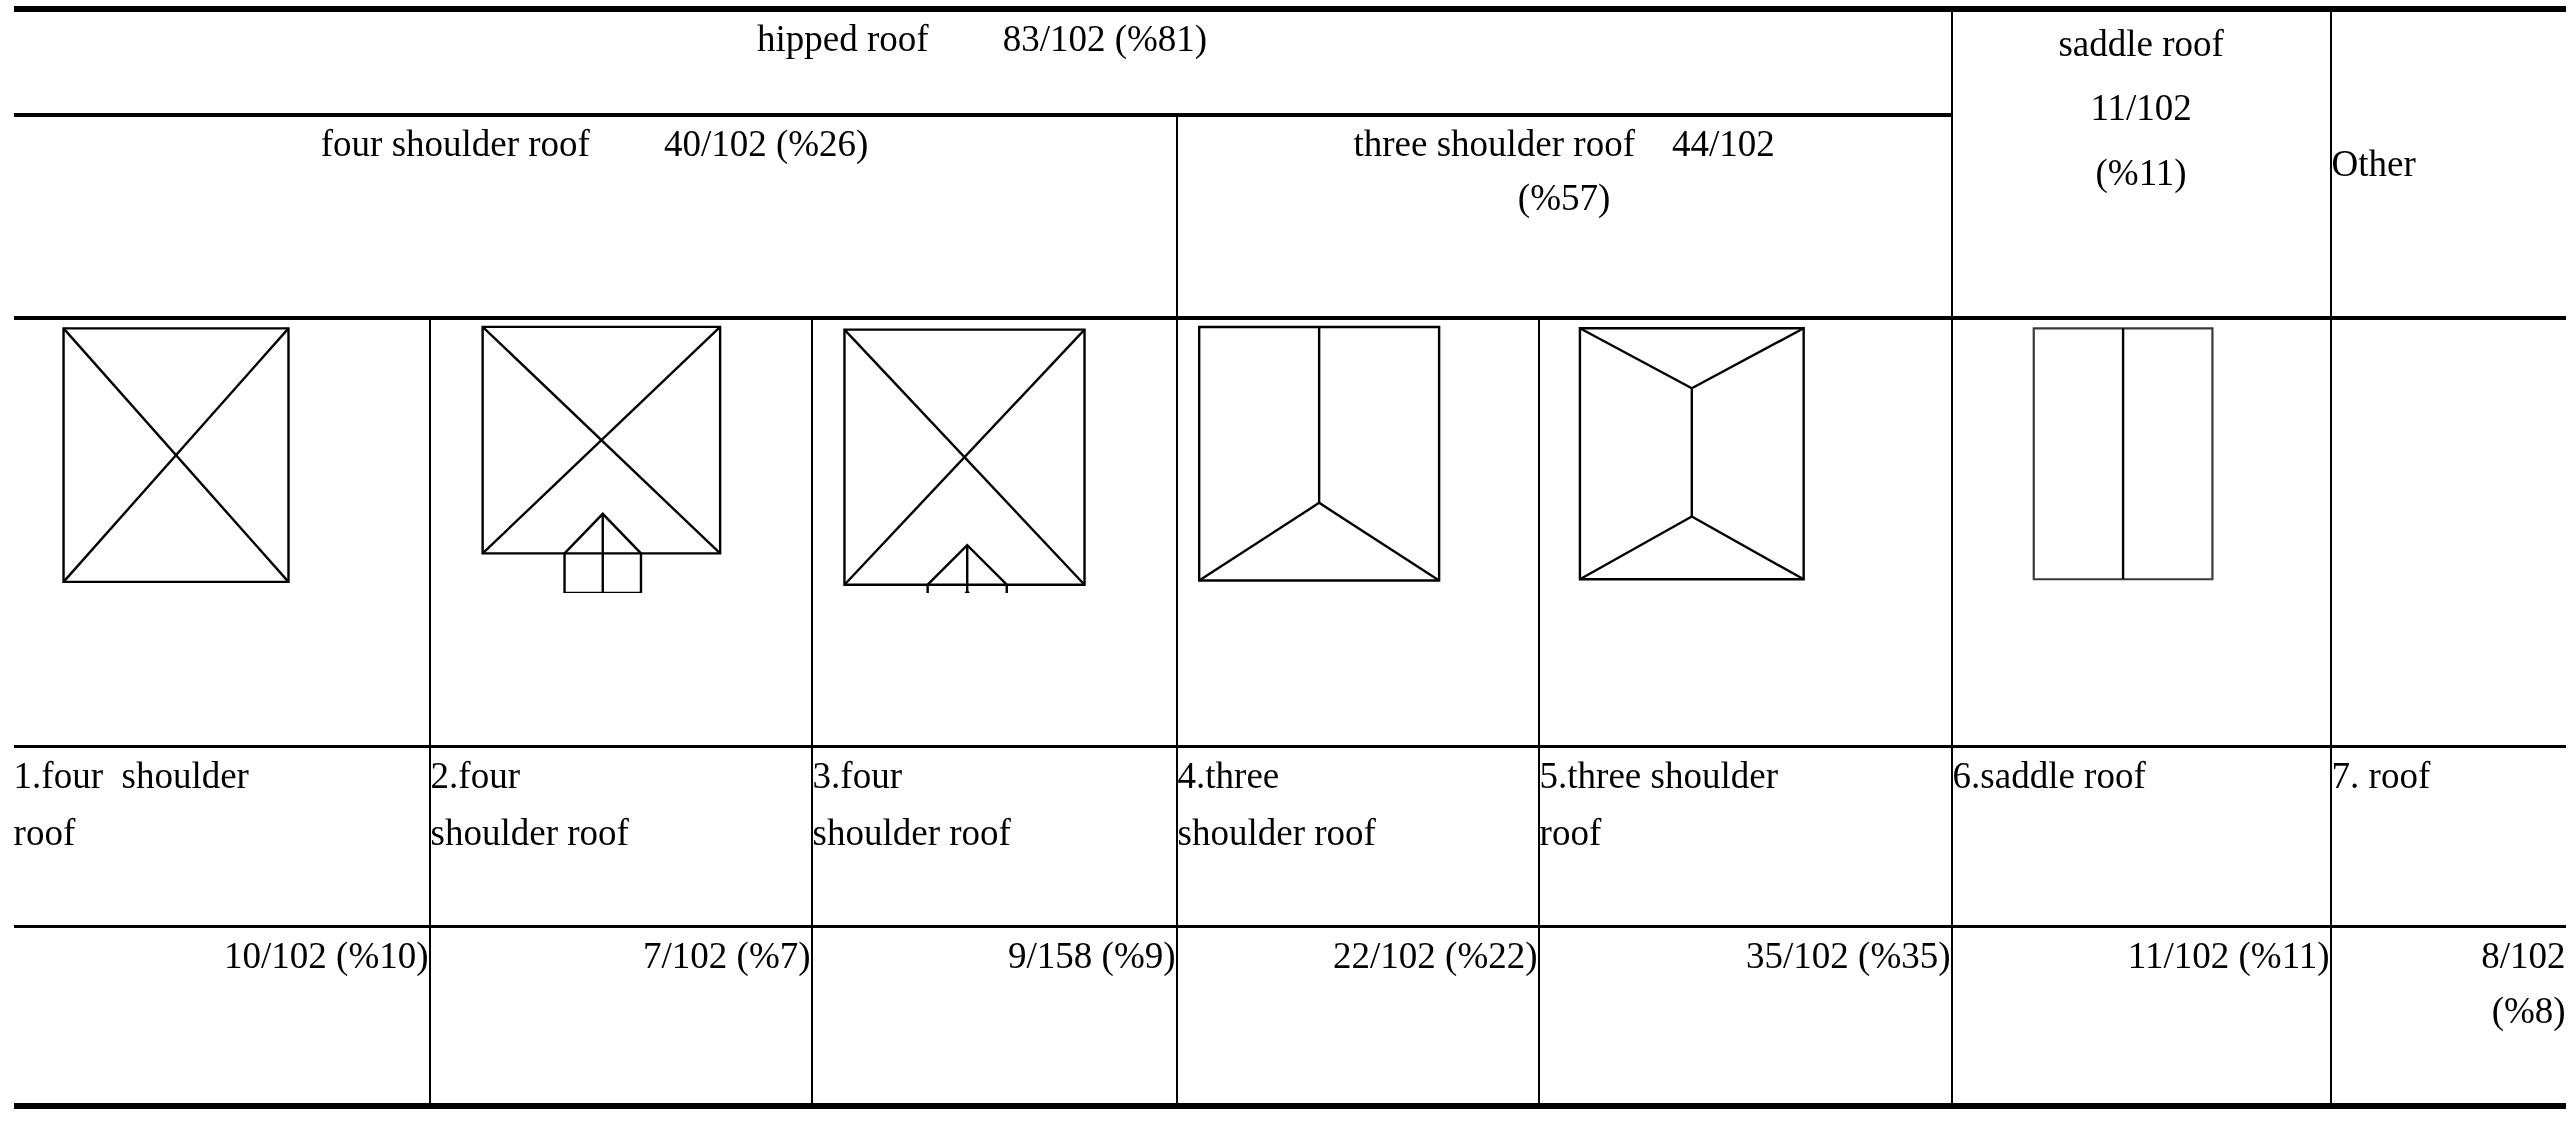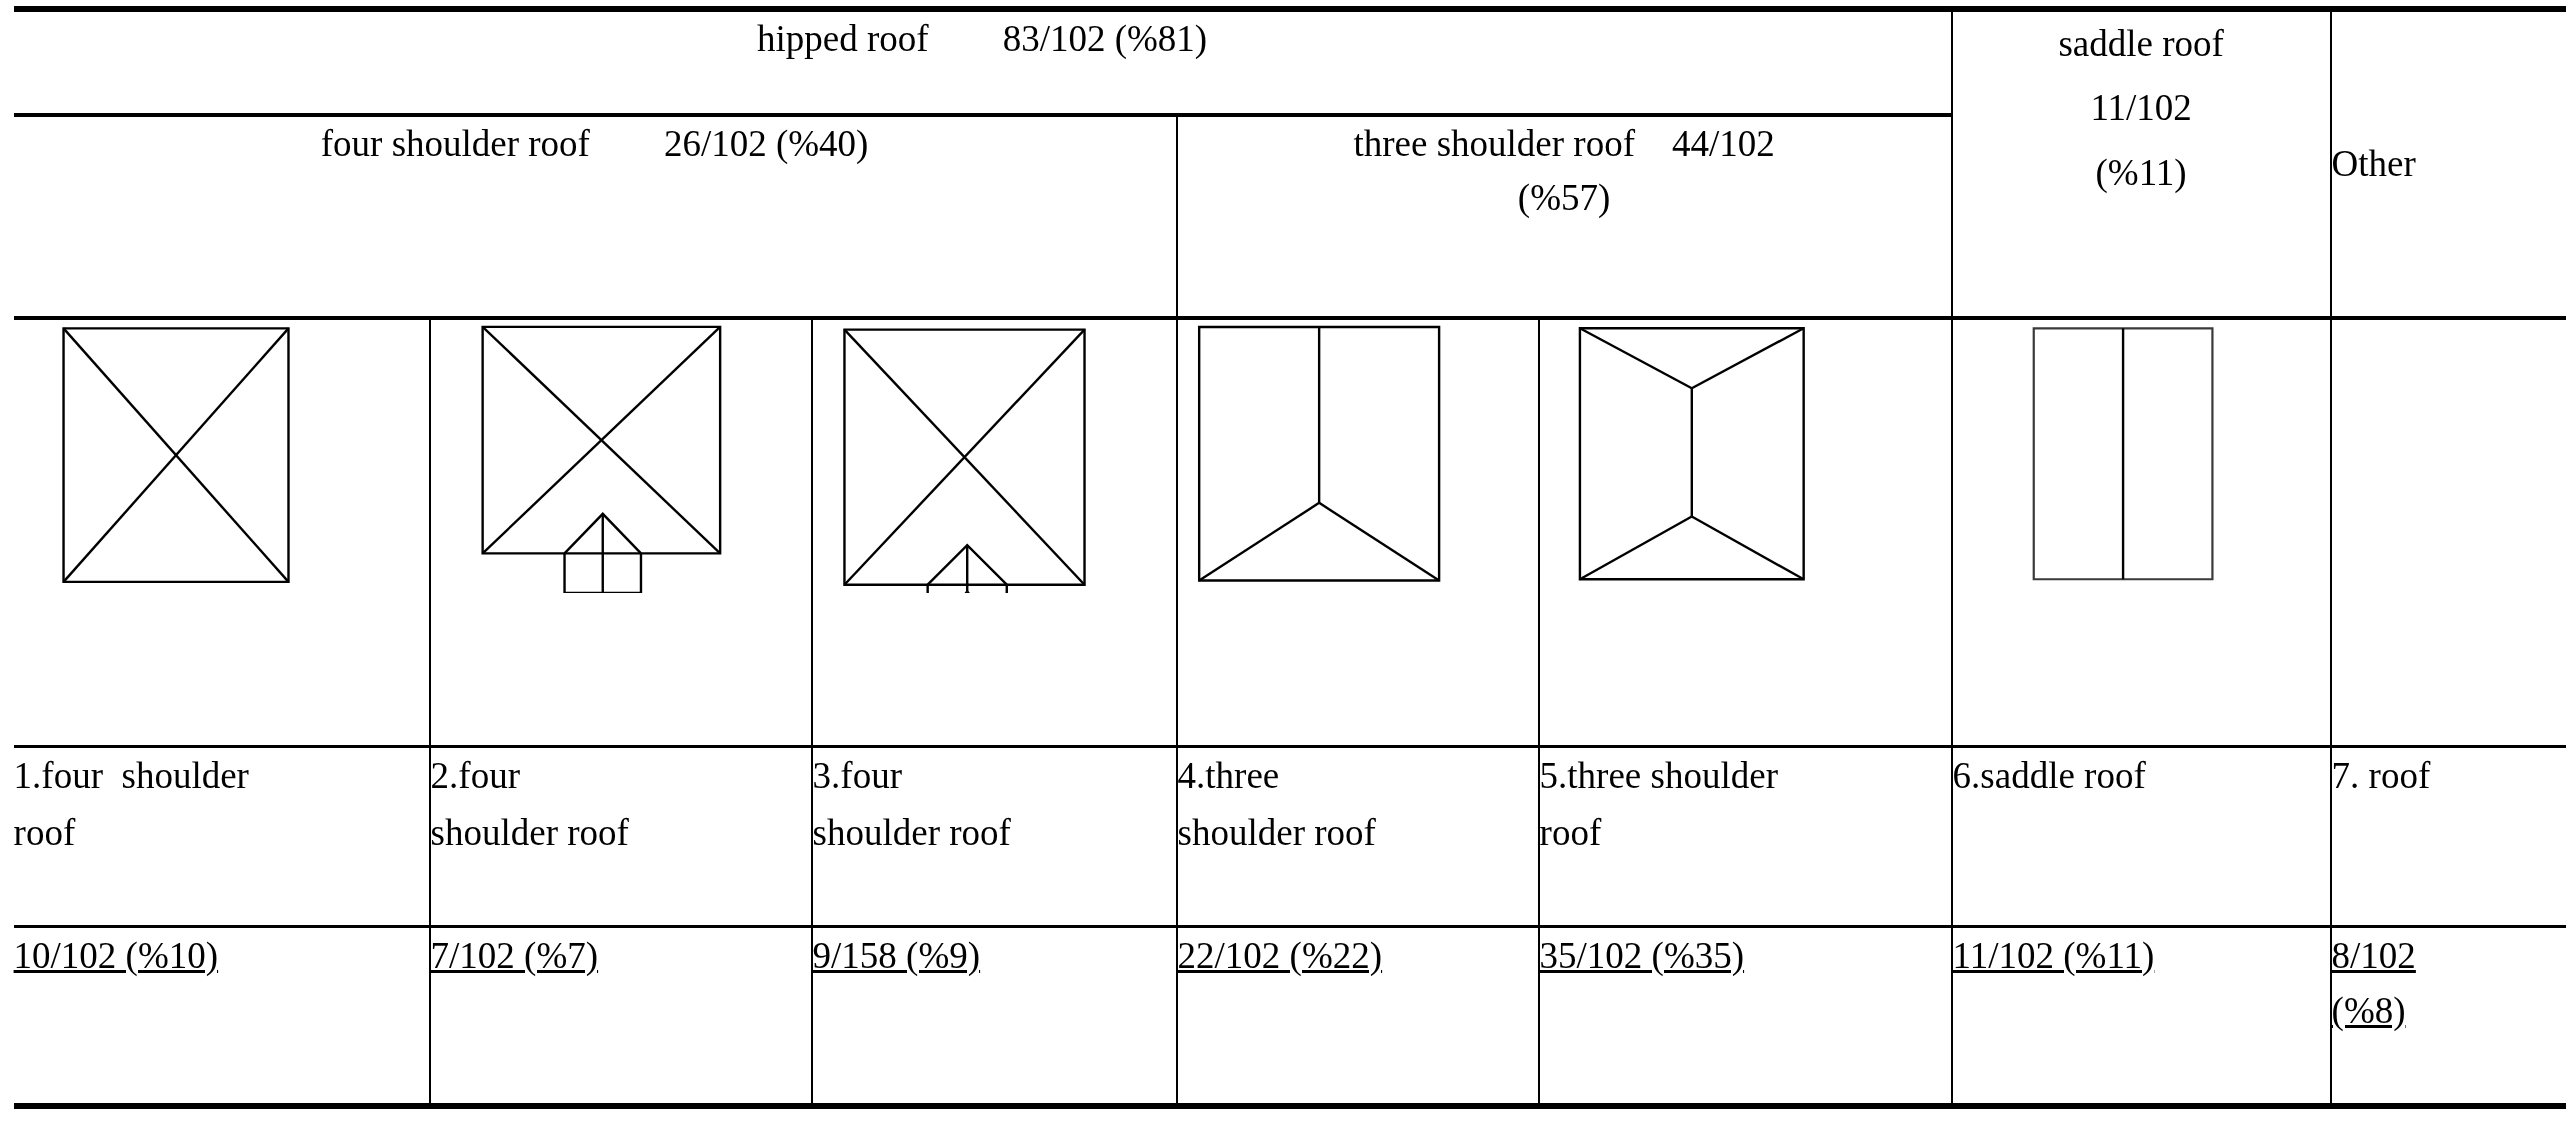--- a/index.html
+++ b/index.html
@@ -77,24 +77,23 @@
     line-height: 1.52;
     text-align: left;
     padding: 11px 6.8px 9.6px 9.6px;
     vertical-align: top;
   }
   .label-cell .ln { display: block; white-space: pre; }
 
   .value-cell {
     font-size: 37px;
     line-height: 1.5;
-    text-align: left;
+    text-align: right;
     padding: 12.3px 5.5px 6.8px 5.5px;
     vertical-align: top;
-    text-decoration: underline;
   }
   .value-cell .ln { display: block; }
 
   
   .diagram-cell {
     padding: 0;
     vertical-align: top;
     text-align: center;
   }
   .diagram-cell svg {
@@ -139,21 +138,21 @@
       <span class="ln">11/102</span>
       <span class="ln">(%11)</span>
     </td>
     <td class="other-cell rule-top" rowspan="2">
       <span>Other</span>
     </td>
   </tr>
 
   <tr>
     <td class="hdr-cell rule-mid" colspan="3">
-      <span class="ln">four shoulder roof        26/102 (%40)</span>
+      <span class="ln">four shoulder roof        40/102 (%26)</span>
     </td>
     <td class="hdr-cell rule-mid vsep-l" colspan="2">
       <span class="ln">three shoulder roof    44/102</span>
       <span class="ln">(%57)</span>
     </td>
   </tr>
 
   <tr>
 
     <td class="diagram-cell rule-mid">

